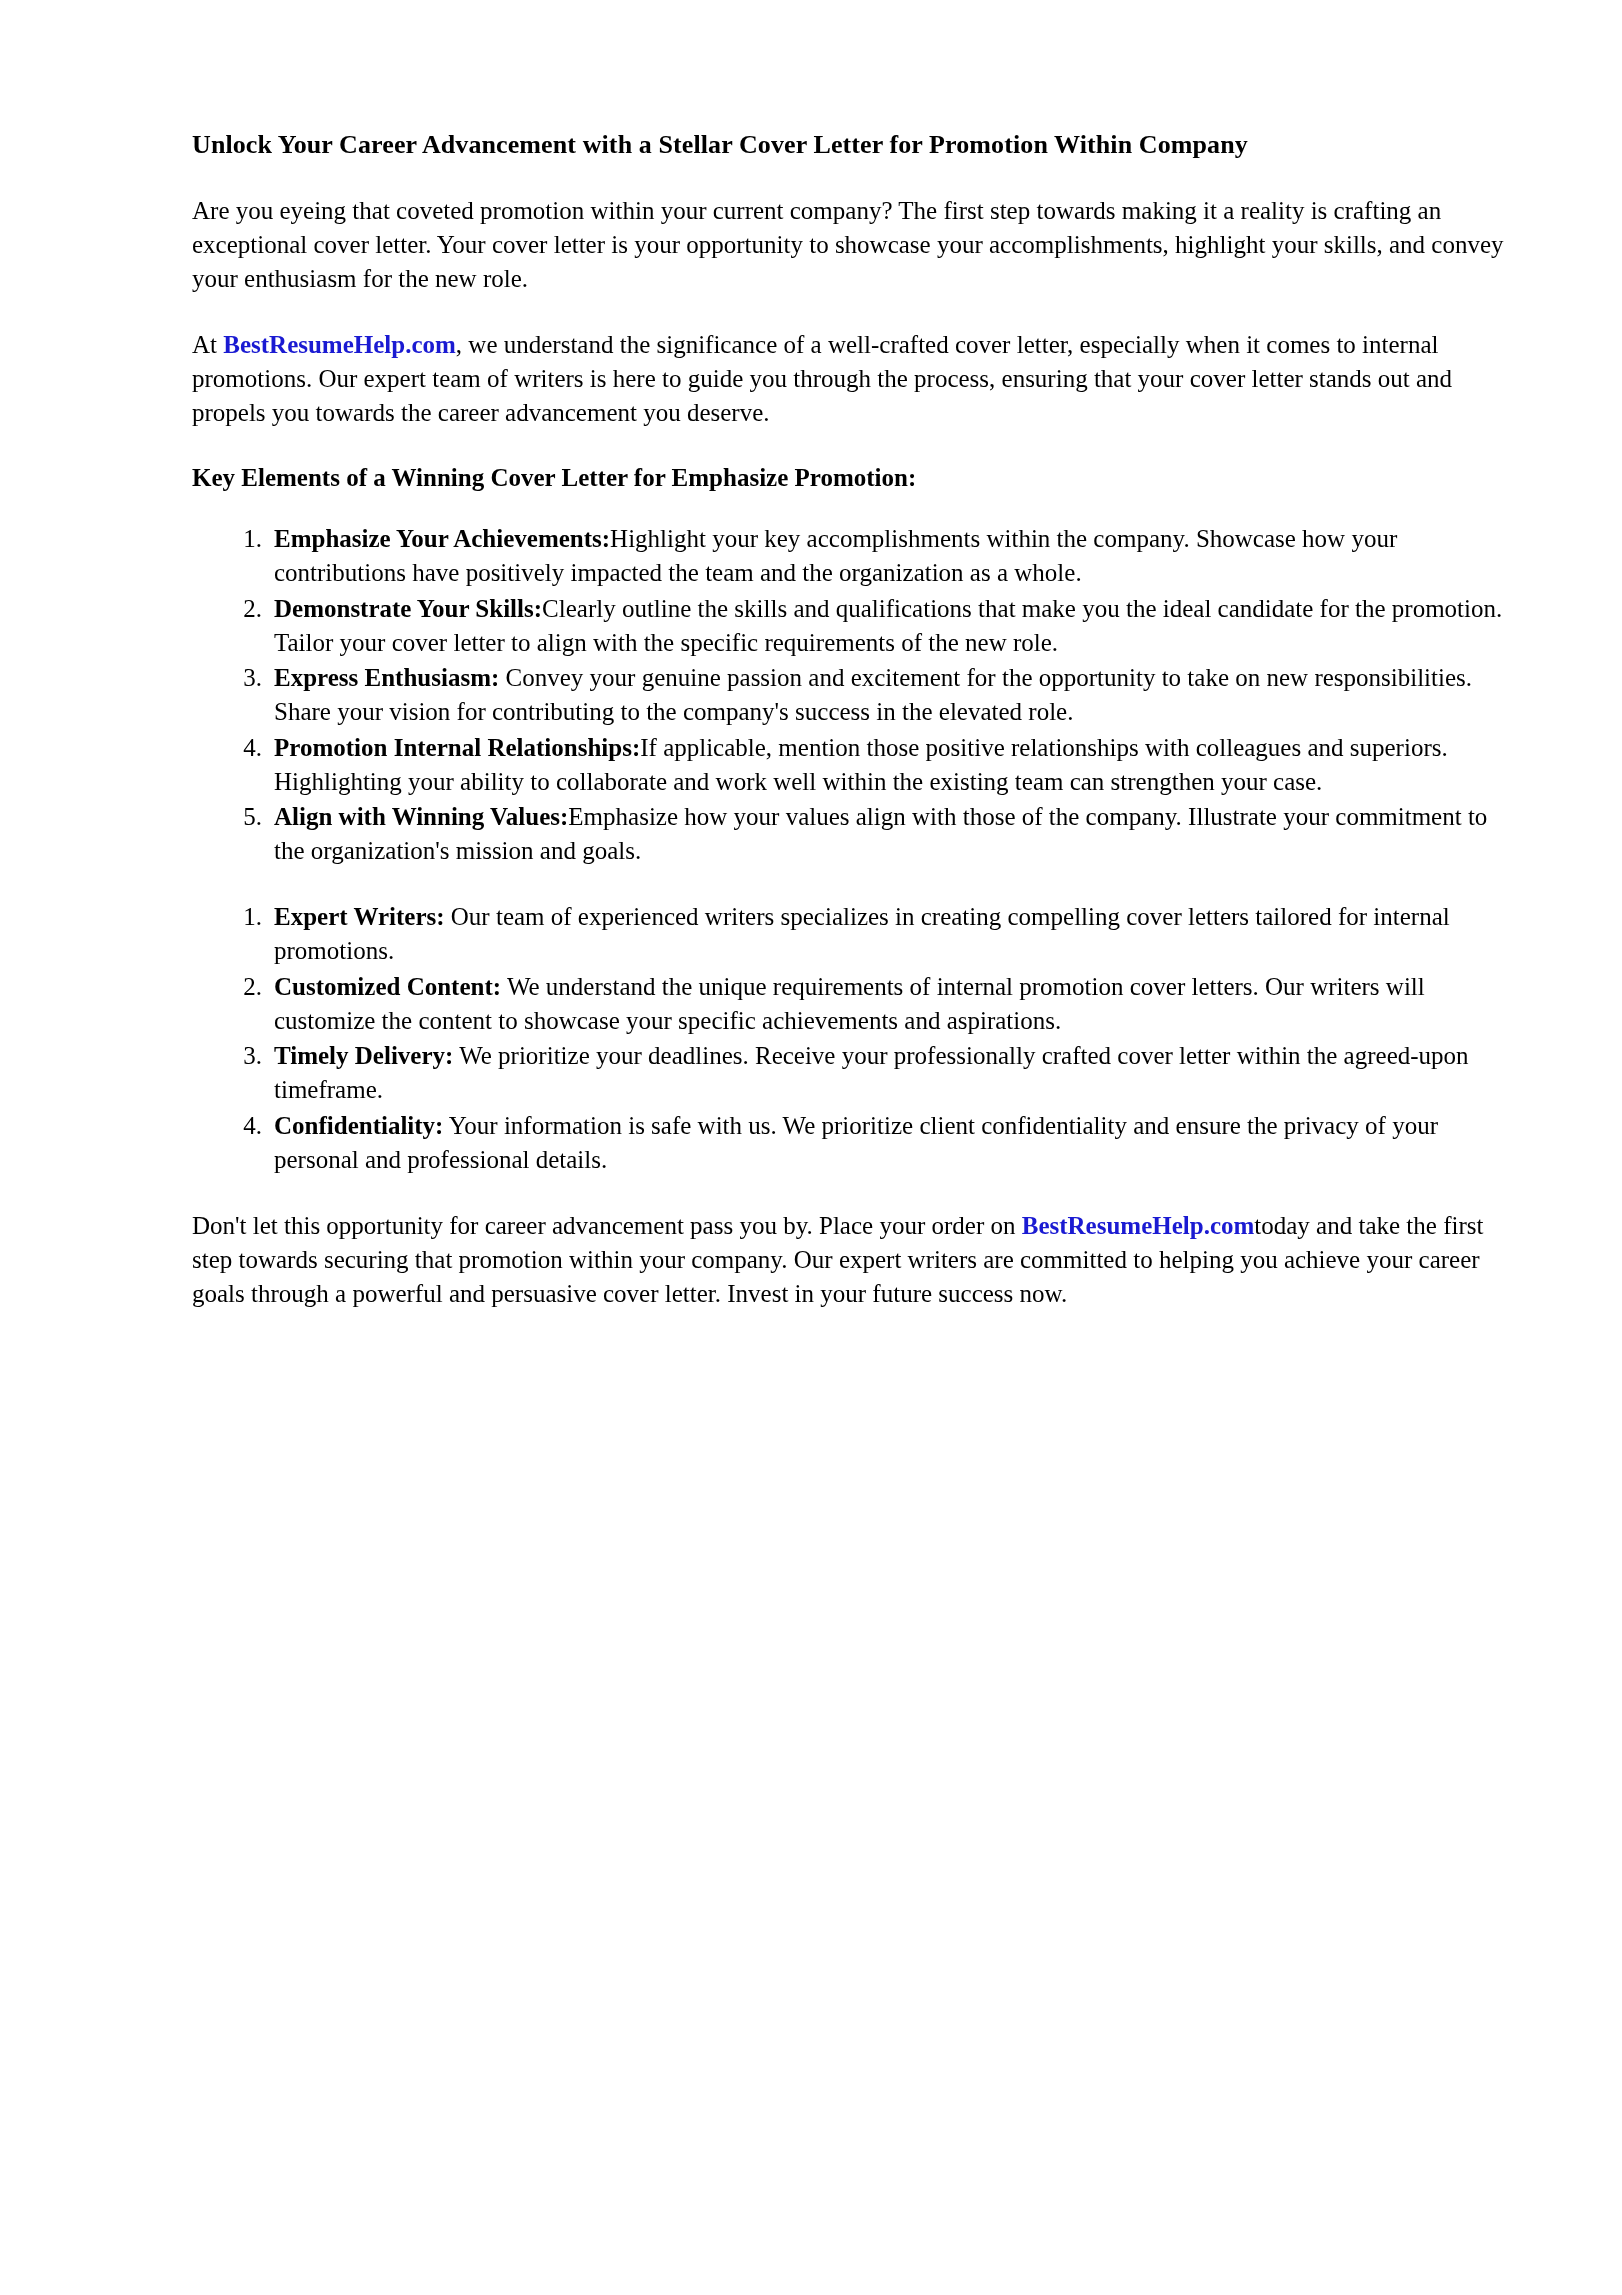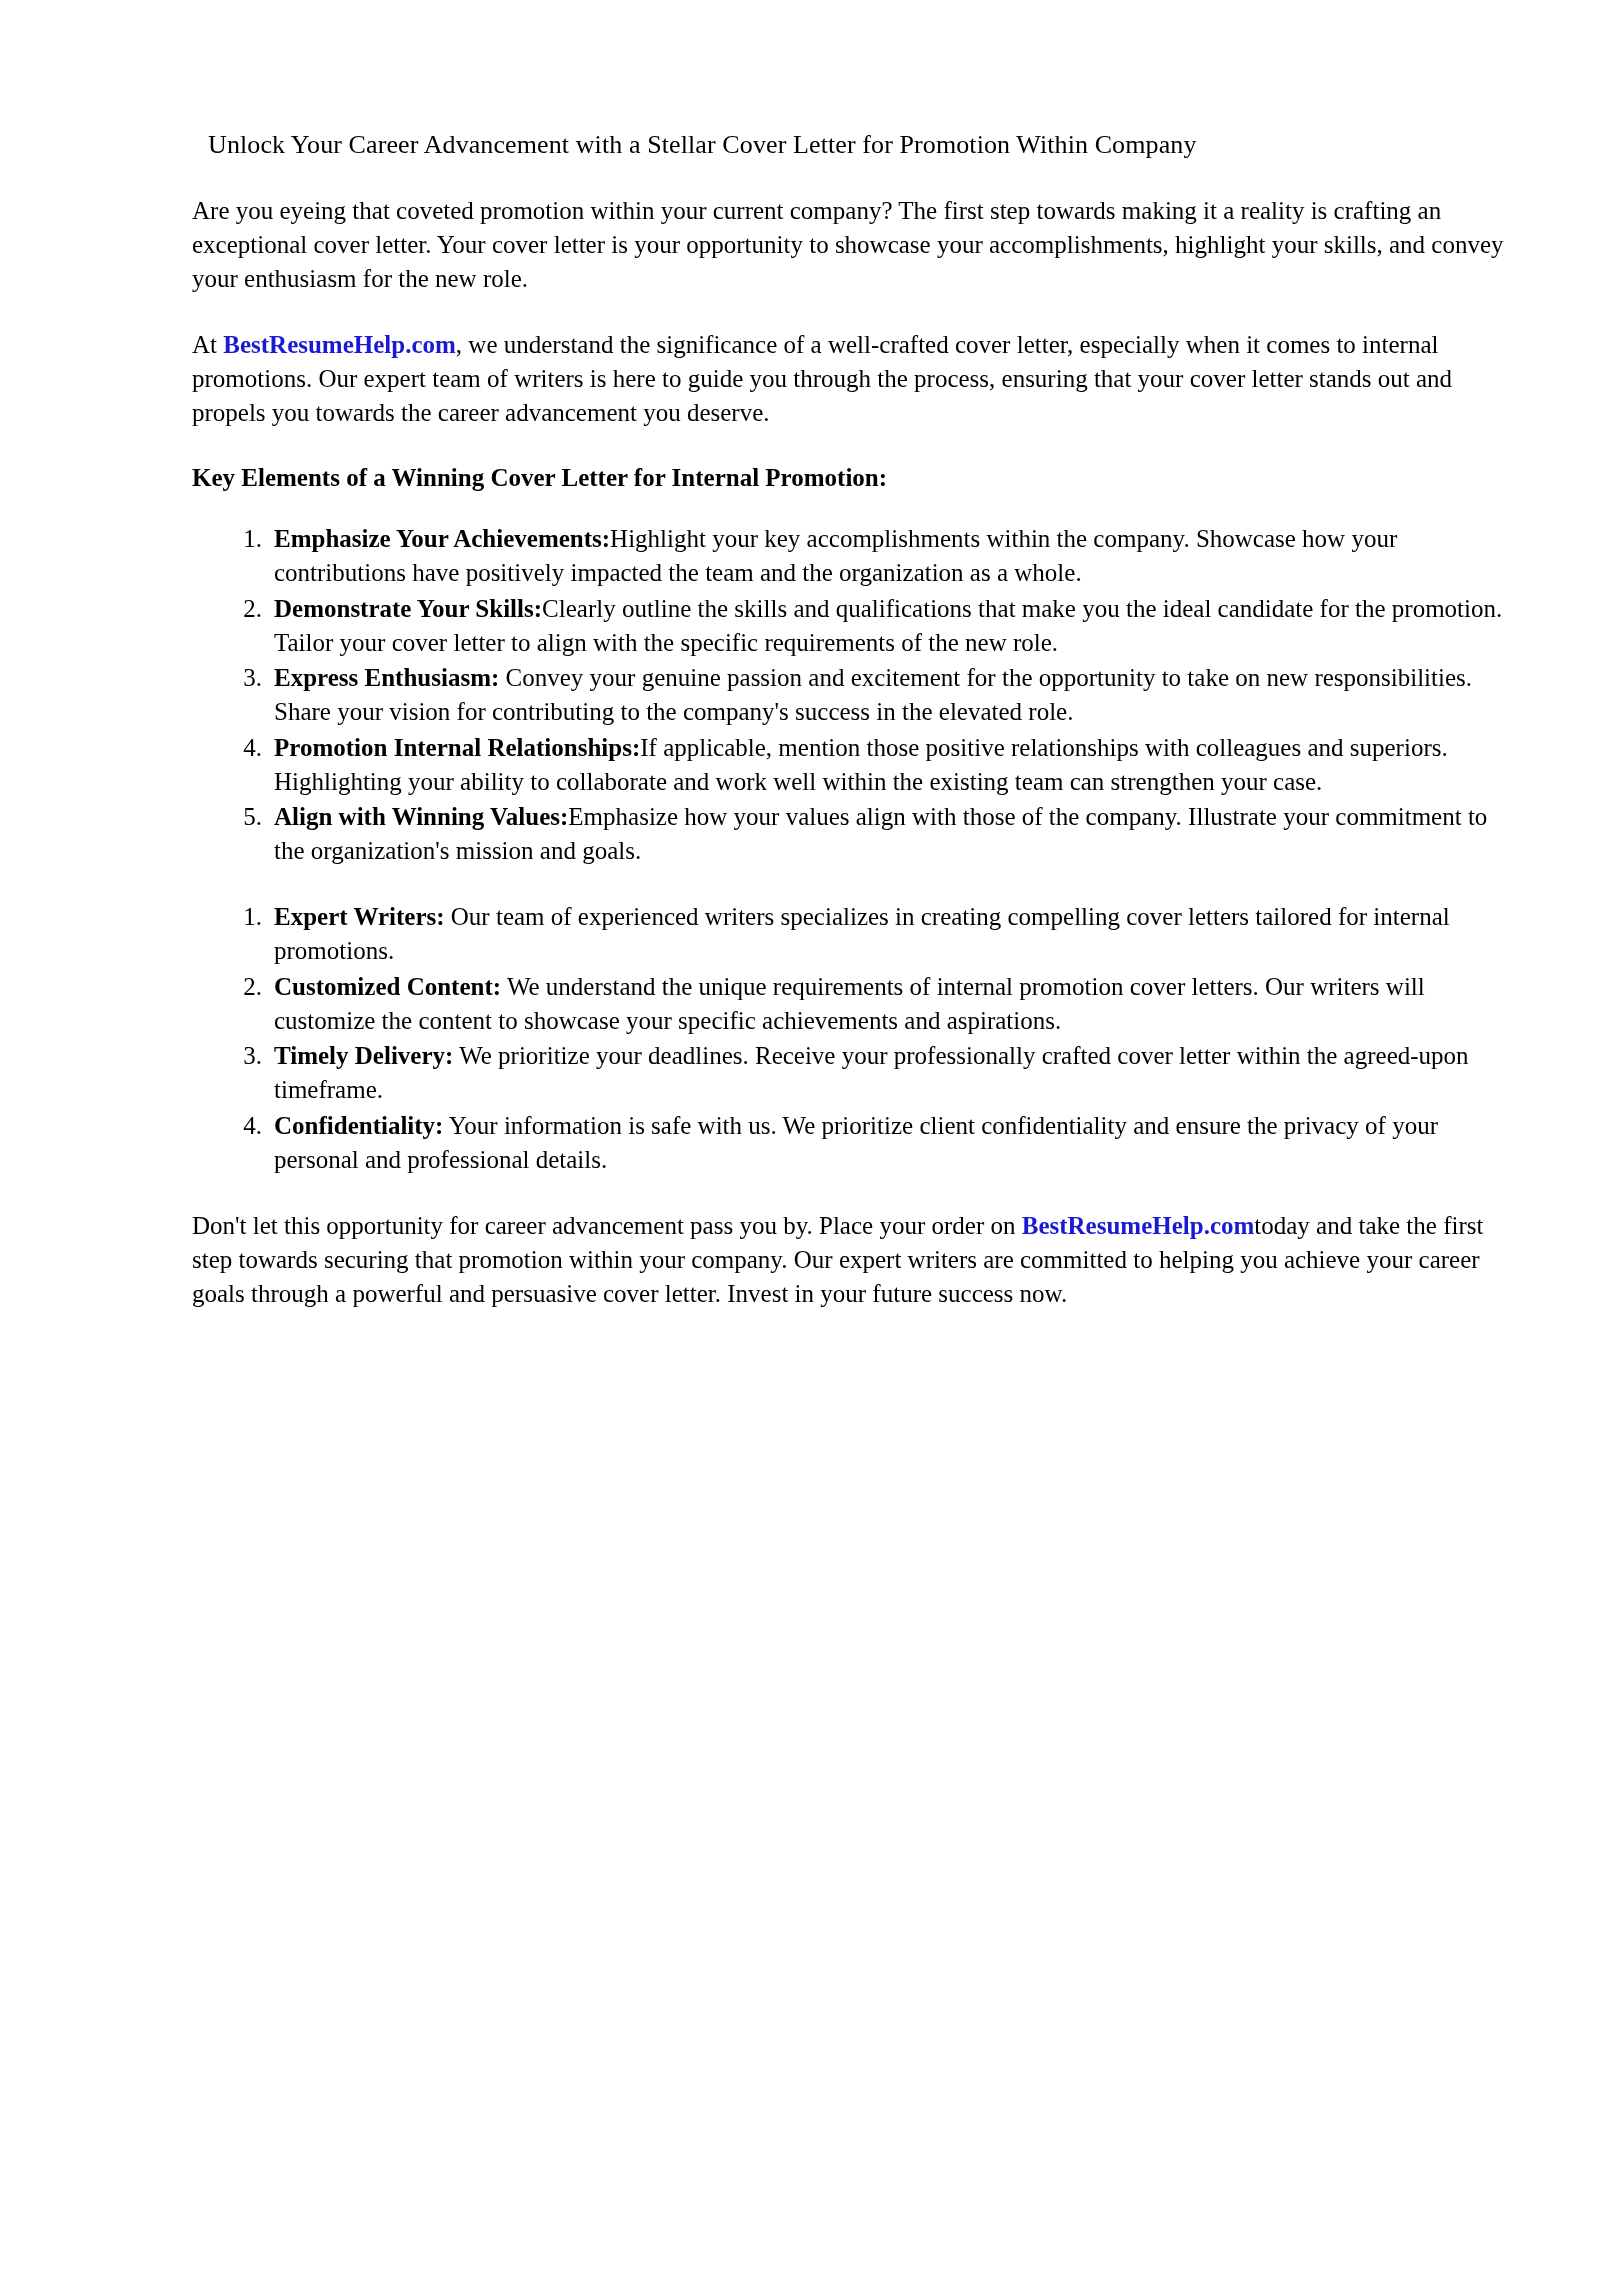--- a/index.html
+++ b/index.html
@@ -22,24 +22,24 @@
     box-sizing: border-box;
   }
   .content {
     position: absolute;
     left: 192px;
     top: 129px;
     width: 1327px;
   }
   .doc-title {
     font-size: 26px;
-    font-weight: normal;
+    font-weight: bold;
     line-height: 1.26;
     letter-spacing: 0.1px;
-    margin: 0 0 32px 16px;
+    margin: 0 0 32px 0;
   }
   p.para {
     font-size: 25px;
     line-height: 1.36;
     margin: 0 0 32px 0;
     text-align: left;
   }
   h2.section {
     font-size: 25px;
     font-weight: bold;
@@ -84,21 +84,21 @@
 
 <div class="page">
   <div class="content">
 
     <h1 class="doc-title">Unlock Your Career Advancement with a Stellar Cover Letter for Promotion Within Company</h1>
 
     <p class="para">Are you eyeing that coveted promotion within your current company? The first step towards making it a reality is crafting an exceptional cover letter. Your cover letter is your opportunity to showcase your accomplishments, highlight your skills, and convey your enthusiasm for the new role.</p>
 
     <p class="para"><span>At </span><a class="brand-link">BestResumeHelp.com</a><span>, we understand the significance of a well-crafted cover letter, especially when it comes to internal promotions. Our expert team of writers is here to guide you through the process, ensuring that your cover letter stands out and propels you towards the career advancement you deserve.</span></p>
 
-    <h2 class="section">Key Elements of a Winning Cover Letter for Internal Promotion:</h2>
+    <h2 class="section">Key Elements of a Winning Cover Letter for Emphasize Promotion:</h2>
 
     <ol class="items">
       <li><span class="lead">Emphasize Your Achievements:</span><span>Highlight your key accomplishments within the company. Showcase how your contributions have positively impacted the team and the organization as a whole.</span></li>
       <li><span class="lead">Demonstrate Your Skills:</span><span>Clearly outline the skills and qualifications that make you the ideal candidate for the promotion. Tailor your cover letter to align with the specific requirements of the new role.</span></li>
       <li><span class="lead">Express Enthusiasm:</span><span> Convey your genuine passion and excitement for the opportunity to take on new responsibilities. Share your vision for contributing to the company's success in the elevated role.</span></li>
       <li><span class="lead">Promotion Internal Relationships:</span><span>If applicable, mention those positive relationships with colleagues and superiors. Highlighting your ability to collaborate and work well within the existing team can strengthen your case.</span></li>
       <li><span class="lead">Align with Winning Values:</span><span>Emphasize how your values align with those of the company. Illustrate your commitment to the organization's mission and goals.</span></li>
     </ol>
 
 

